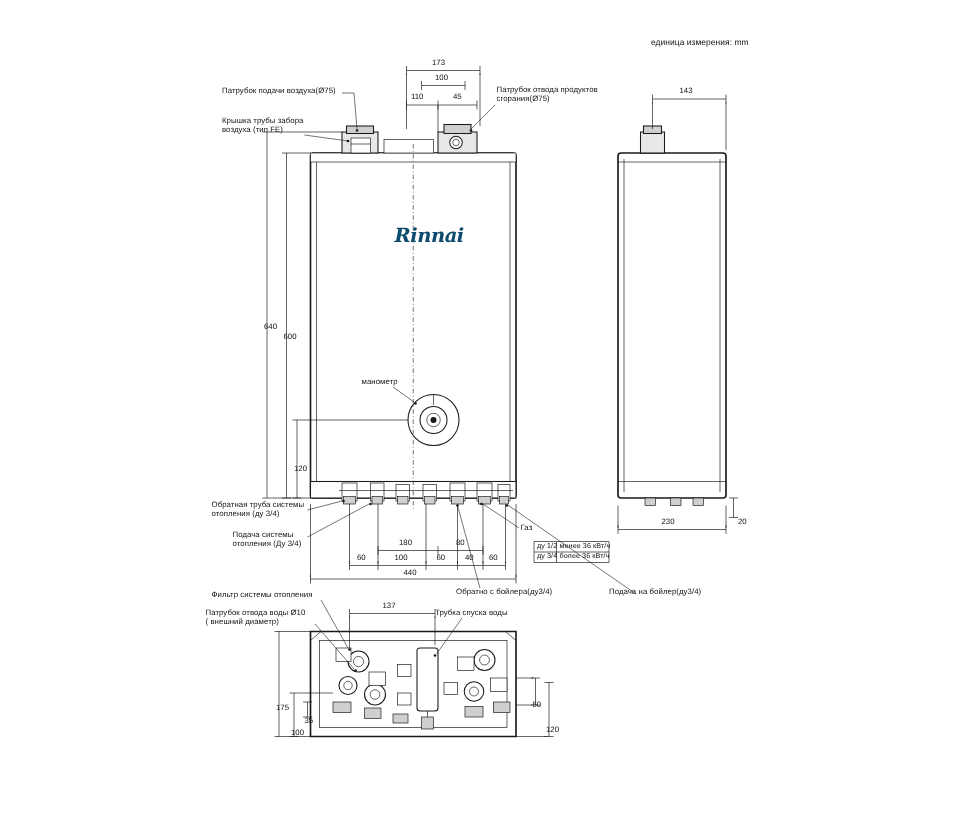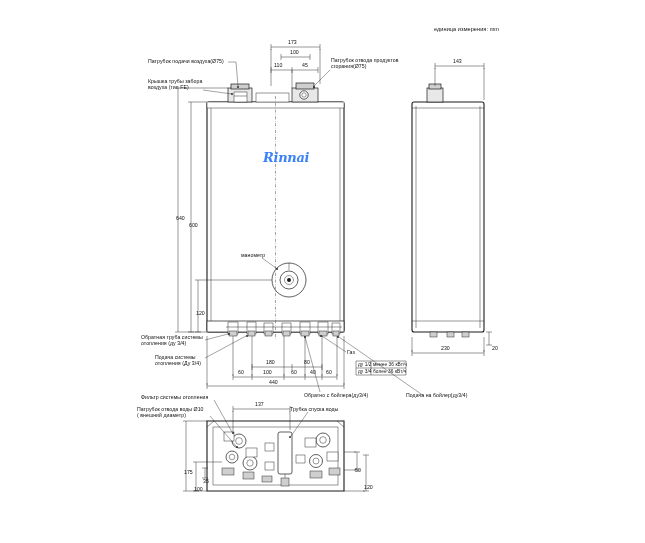--- a/index.html
+++ b/index.html
@@ -36,21 +36,21 @@
     font-size: 5.2px;
     color: #111;
     white-space: pre;
   }
   .brand {
     position: absolute;
     font-family: "DejaVu Serif", serif;
     font-weight: bold;
     font-style: italic;
     font-size: 13px;
-    color: #3b82f6;
+    color: #0c4a6e;
     letter-spacing: -0.3px;
   }
   svg { position: absolute; left: 0; top: 0; overflow: visible; }
   .ln { stroke: #1a1a1a; stroke-width: 0.7; fill: none; }
   .ln-th { stroke: #1a1a1a; stroke-width: 1.1; fill: none; }
   .ln-thin { stroke: #1a1a1a; stroke-width: 0.45; fill: none; }
   .ln-lead { stroke: #1a1a1a; stroke-width: 0.4; fill: none; }
   .ln-dash { stroke: #1a1a1a; stroke-width: 0.4; fill: none; stroke-dasharray: 3 1.6 0.6 1.6; }
   .fillw { fill: #ffffff; }
   .fillg { fill: #e8e8e8; }

